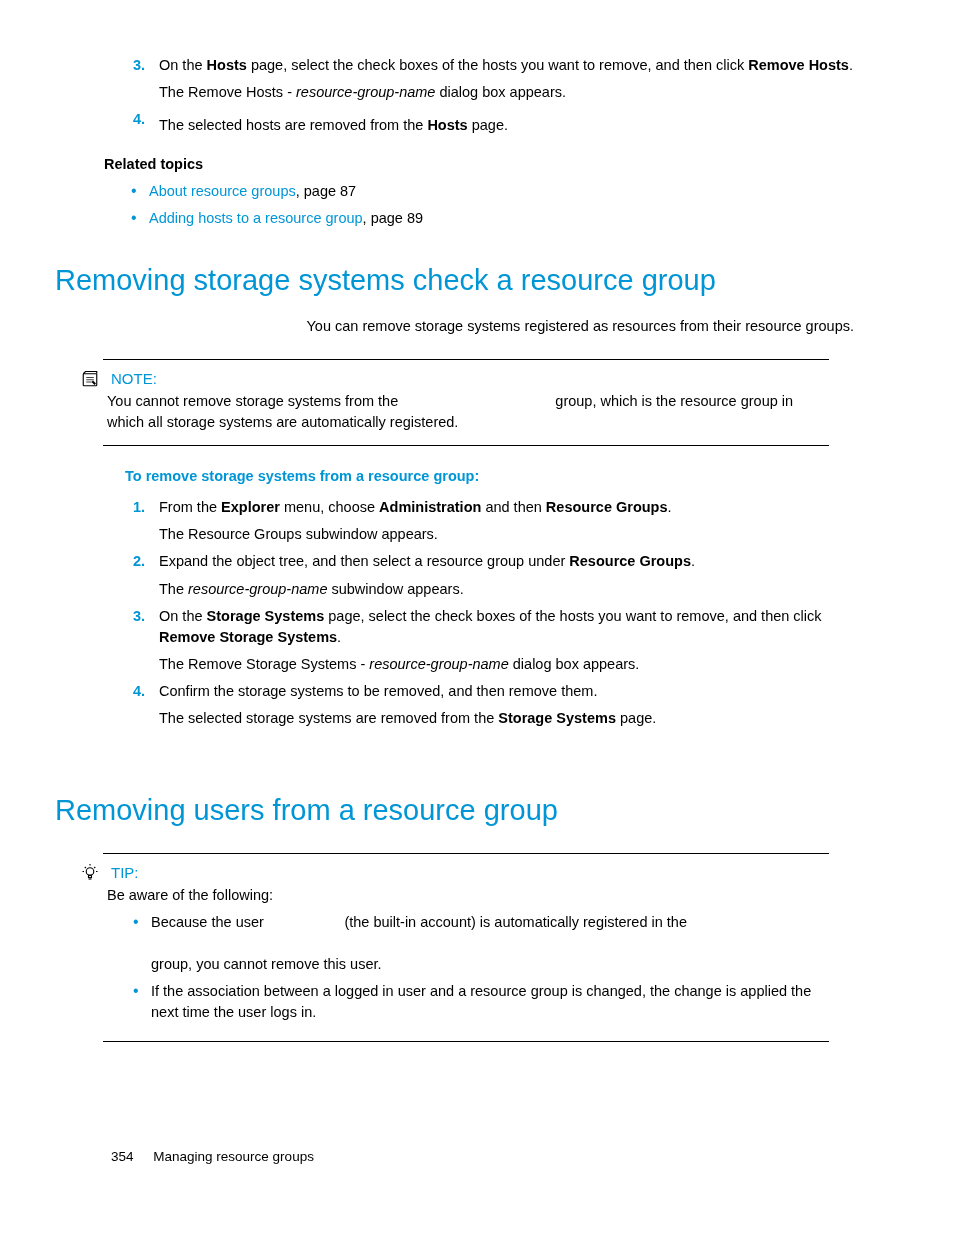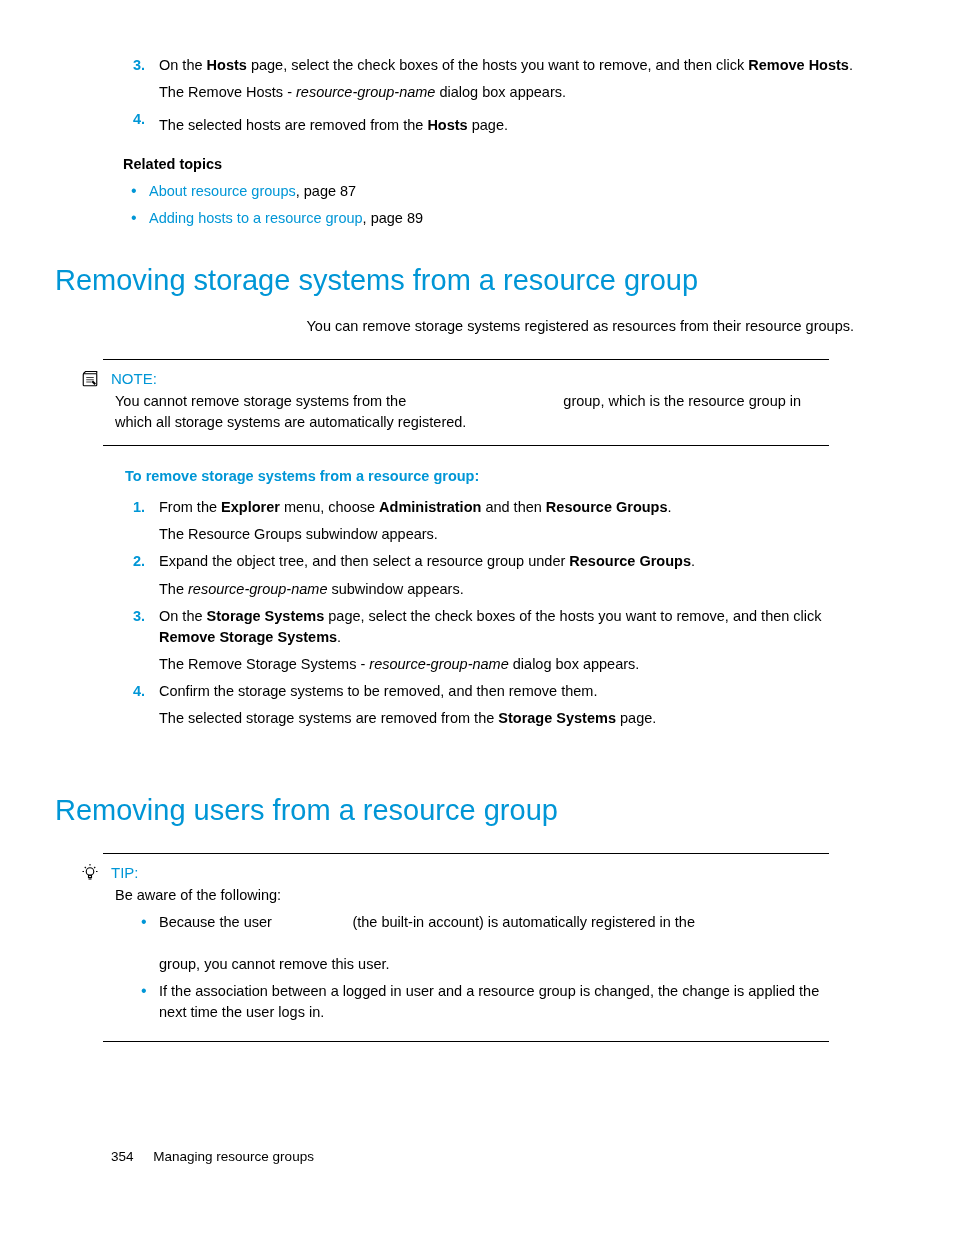--- a/index.html
+++ b/index.html
@@ -35,21 +35,21 @@
   .num-body {
     flex: 1;
   }
   .num-body p {
     margin: 6px 0 0 0;
   }
   .bold { font-weight: bold; }
   .italic { font-style: italic; }
   .related-heading {
     font-weight: bold;
-    margin: 18px 0 6px 68px;
+    margin: 18px 0 6px 49px;
   }
   .bullet-list {
     margin: 0 0 0 70px;
     padding: 0;
     list-style: none;
   }
   .bullet-list li {
     position: relative;
     padding-left: 24px;
     margin: 6px 0;
@@ -93,21 +93,21 @@
     height: 18px;
     flex-shrink: 0;
     margin-left: -22px;
     margin-right: 4px;
   }
   .admon-label {
     color: #0096d6;
     font-size: 15px;
   }
   .admon-body {
-    margin-left: 12px;
+    margin-left: 4px;
   }
   .admon-body p { margin: 0; }
   .proc-heading {
     color: #0096d6;
     font-weight: bold;
     margin: 20px 0 10px 70px;
   }
   .tip-list {
     margin: 4px 0 0 20px;
     padding: 0;
@@ -161,21 +161,21 @@
   <div class="related-heading">Related topics</div>
   <ul class="bullet-list">
     <li>
       <span class="link">About resource groups</span><span>, page 87</span>
     </li>
     <li>
       <span class="link">Adding hosts to a resource group</span><span>, page 89</span>
     </li>
   </ul>
 
-  <h2 class="section">Removing storage systems from a resource group</h2>
+  <h2 class="section">Removing storage systems check a resource group</h2>
   <p class="body-indent">You can remove storage systems registered as resources from their resource groups.</p>
 
   <div class="admon">
     <div class="admon-header">
       <svg class="admon-icon" viewBox="0 0 24 24">
         <rect x="3" y="5" width="18" height="16" rx="1" fill="none" stroke="#000" stroke-width="1.5"></rect>
         <path d="M3 5 L6 2 L21 2 L21 5" fill="none" stroke="#000" stroke-width="1.5"></path>
         <line x1="7" y1="10" x2="17" y2="10" stroke="#000" stroke-width="1"></line>
         <line x1="7" y1="13" x2="17" y2="13" stroke="#000" stroke-width="1"></line>
         <line x1="7" y1="16" x2="14" y2="16" stroke="#000" stroke-width="1"></line>

